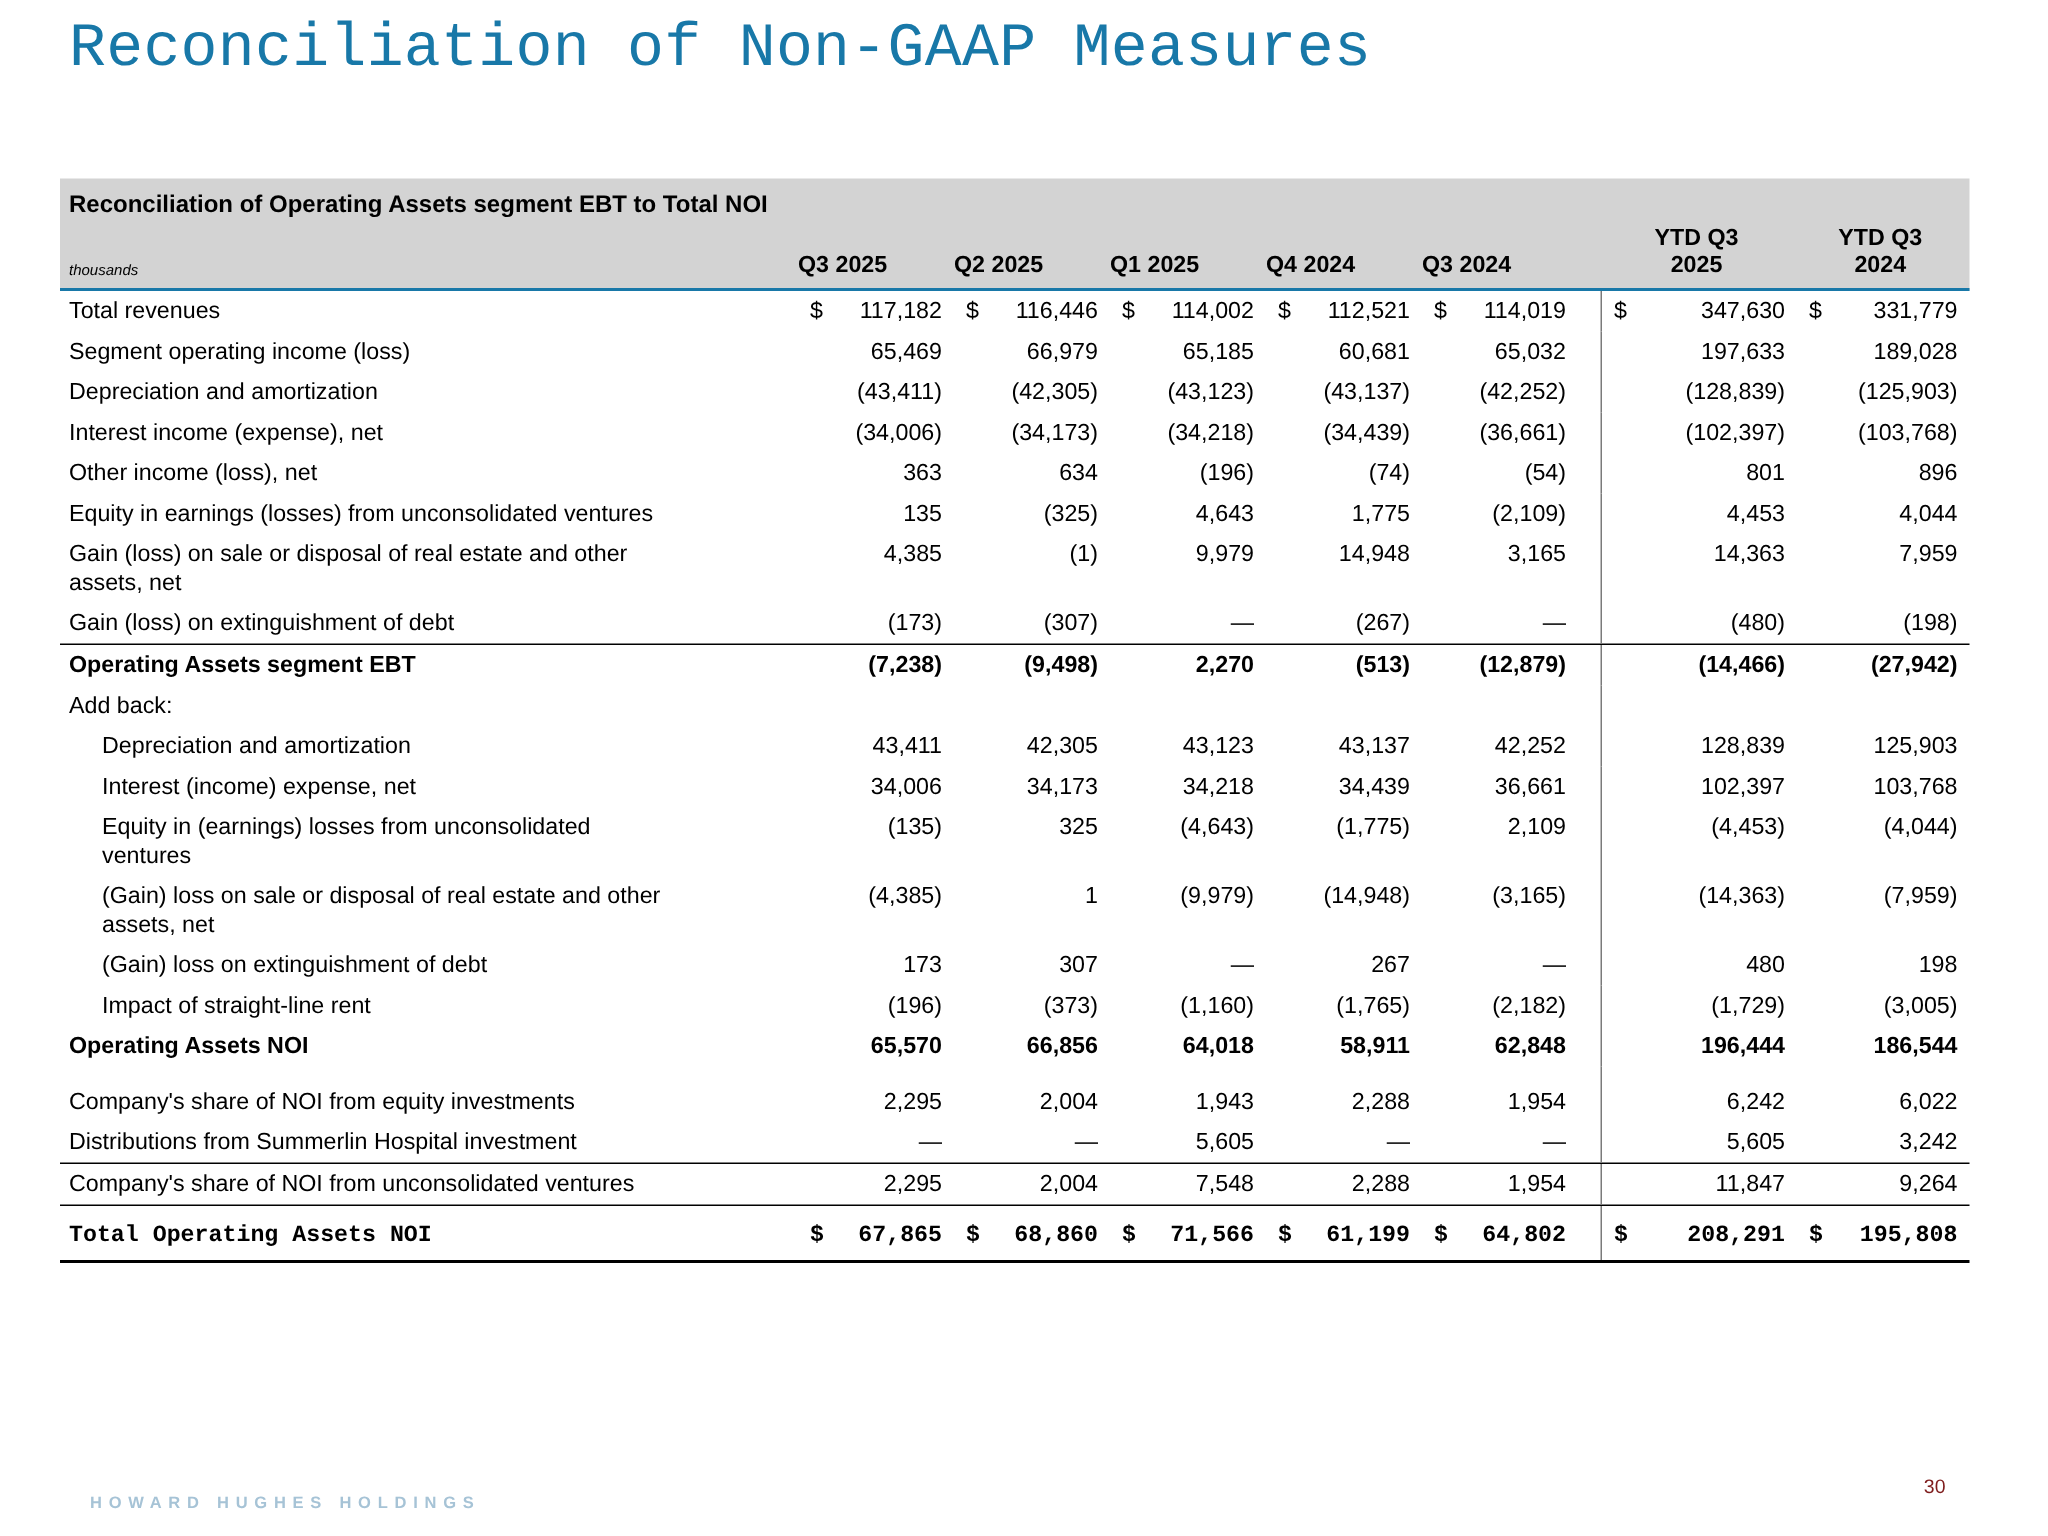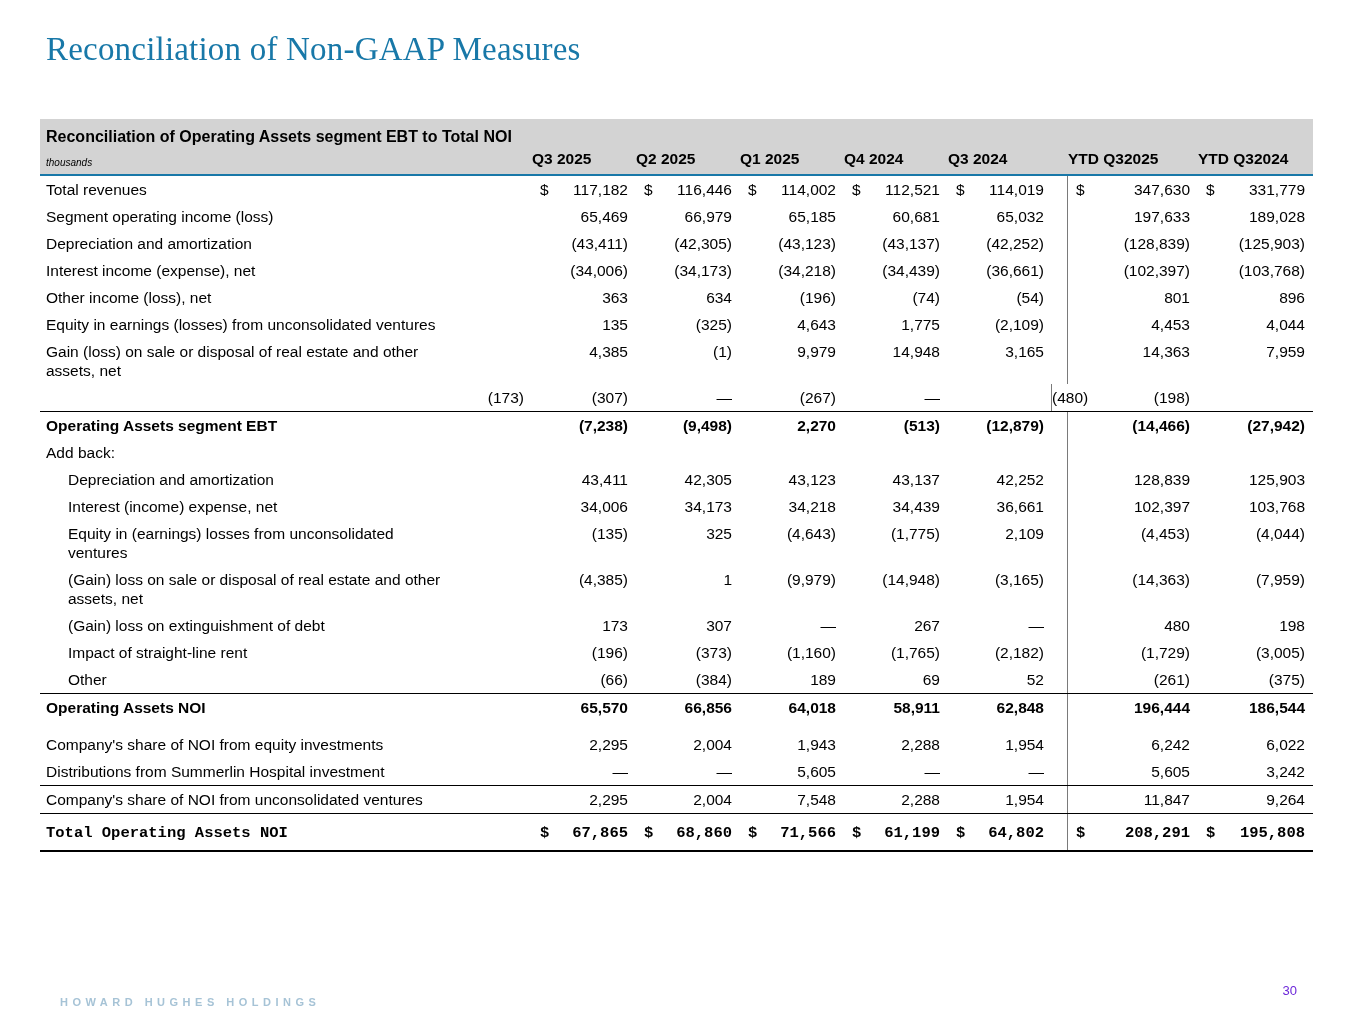--- a/index.html
+++ b/index.html
@@ -7,23 +7,23 @@
   body {
     background:#ffffff;
     font-family:"Liberation Sans", sans-serif;
     color:#000;
     position:relative;
     overflow:hidden;
   }
   .slide { position:absolute; inset:0; }
 
   .main-title {
-    position:absolute; left:46px; top:31px;
-    font-family:Liberation Serif, serif;
-    font-size:33px; font-weight:400;
+    position:absolute; left:46px; top:10px;
+    font-family:Liberation Mono, monospace;
+    font-size:41px; font-weight:400;
     color:var(--accent-blue, #1878A8);
     letter-spacing:0.2px;
   }
 
   .table-wrap { position:absolute; left:40px; top:75px; width:1273px;margin-top:44px; }
 
   
   .grid-row {
     display:grid;
     grid-template-columns:492px 104px 104px 104px 104px 104px 16px 130px 115px;
@@ -38,21 +38,21 @@
     font-size:16px; font-weight:bold;
     padding:3px 6px 4px 6px;
   }
   .header-row { align-items:end; }
   .hcell {
     font-weight:bold; font-size:15.5px; line-height:18px;
     text-align:left; padding:0 12px 6px 0;
   }
   .hcell.ytd {
     text-align:center; padding:0 4px 6px 0;
-    display:flex; flex-direction:row;
+    display:flex; flex-direction:column;
   }
   .unit-label {
     font-style:italic; font-weight:normal; font-size:10px;
     padding:0 0 6px 6px; text-align:left;
   }
 
   .cell { font-size:15.5px; line-height:19px; padding:4px 0; }
   .cell.label { padding-left:6px; white-space:pre-line; }
   .cell.label.ind { padding-left:28px; }
   .cell.num { text-align:right; padding-right:8px; }
@@ -66,21 +66,21 @@
   .trow.grand .cell { padding-top:10px; padding-bottom:7px;font-family:Liberation Mono, monospace; }
 
   .footer-brand {
     position:absolute; left:60px; bottom:16px;
     font-size:11px; font-weight:bold;
     letter-spacing:4.5px;
     color:var(--brand-blue, #A6C3D6);
   }
   .page-num {
     position:absolute; right:68px; bottom:26px;
-    font-size:13px; color:#6d28d9;
+    font-size:13px; color:#7f1d1d;
   }
 </style>
 </head>
 <body>
 
 <div class="slide">
 
   <h1 class="main-title">Reconciliation of Non-GAAP Measures</h1>
 
   <div class="table-wrap">
@@ -200,20 +200,21 @@
           <div class="cell num">4,385</div>
           <div class="cell num">(1)</div>
           <div class="cell num">9,979</div>
           <div class="cell num">14,948</div>
           <div class="cell num">3,165</div>
           <div class="cell divider"></div>
           <div class="cell num">14,363</div>
           <div class="cell num">7,959</div>
         </div>
         <div class="trow grid-row rule">
+          <div class="cell label">Gain (loss) on extinguishment of debt</div>
           <div class="cell num">(173)</div>
           <div class="cell num">(307)</div>
           <div class="cell num">—</div>
           <div class="cell num">(267)</div>
           <div class="cell num">—</div>
           <div class="cell divider"></div>
           <div class="cell num">(480)</div>
           <div class="cell num">(198)</div>
         </div>
         <div class="trow grid-row bold">
@@ -299,31 +300,20 @@
           <div class="cell label ind">Impact of straight-line rent</div>
           <div class="cell num">(196)</div>
           <div class="cell num">(373)</div>
           <div class="cell num">(1,160)</div>
           <div class="cell num">(1,765)</div>
           <div class="cell num">(2,182)</div>
           <div class="cell divider"></div>
           <div class="cell num">(1,729)</div>
           <div class="cell num">(3,005)</div>
         </div>
-        <div class="trow grid-row rule">
-          <div class="cell label ind">Other</div>
-          <div class="cell num">(66)</div>
-          <div class="cell num">(384)</div>
-          <div class="cell num">189</div>
-          <div class="cell num">69</div>
-          <div class="cell num">52</div>
-          <div class="cell divider"></div>
-          <div class="cell num">(261)</div>
-          <div class="cell num">(375)</div>
-        </div>
         <div class="trow grid-row bold">
           <div class="cell label">Operating Assets NOI</div>
           <div class="cell num">65,570</div>
           <div class="cell num">66,856</div>
           <div class="cell num">64,018</div>
           <div class="cell num">58,911</div>
           <div class="cell num">62,848</div>
           <div class="cell divider"></div>
           <div class="cell num">196,444</div>
           <div class="cell num">186,544</div>

